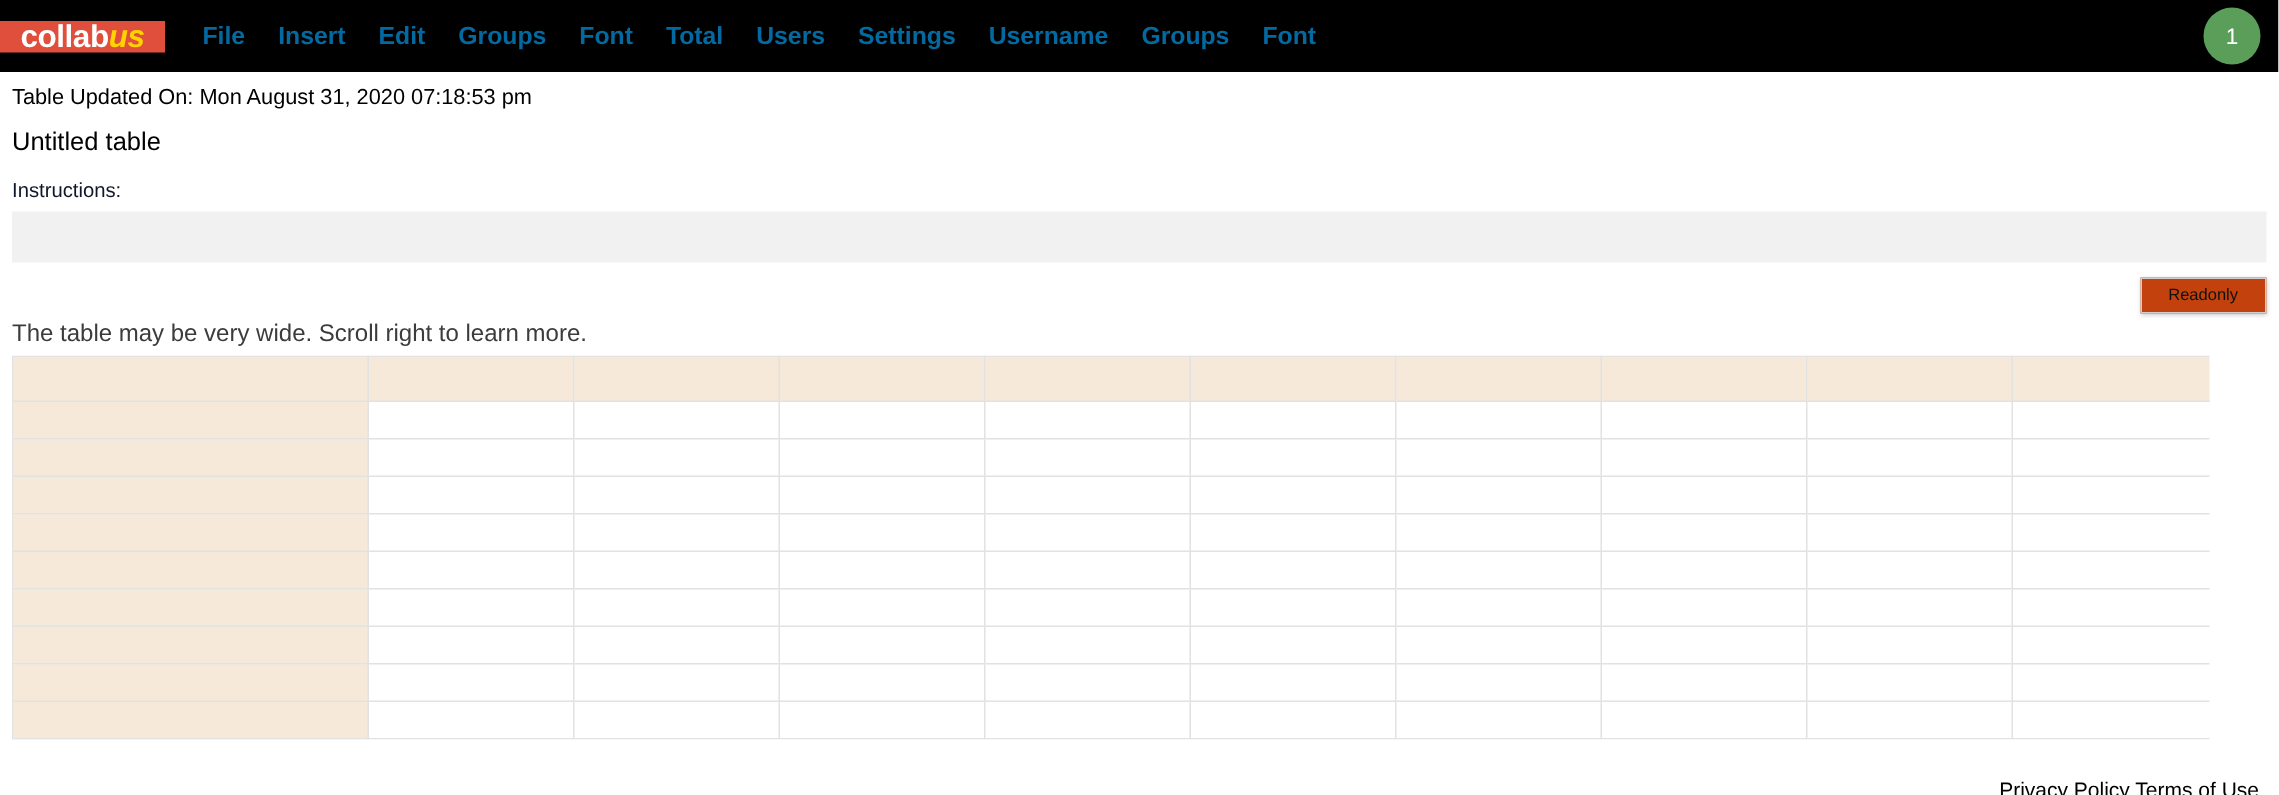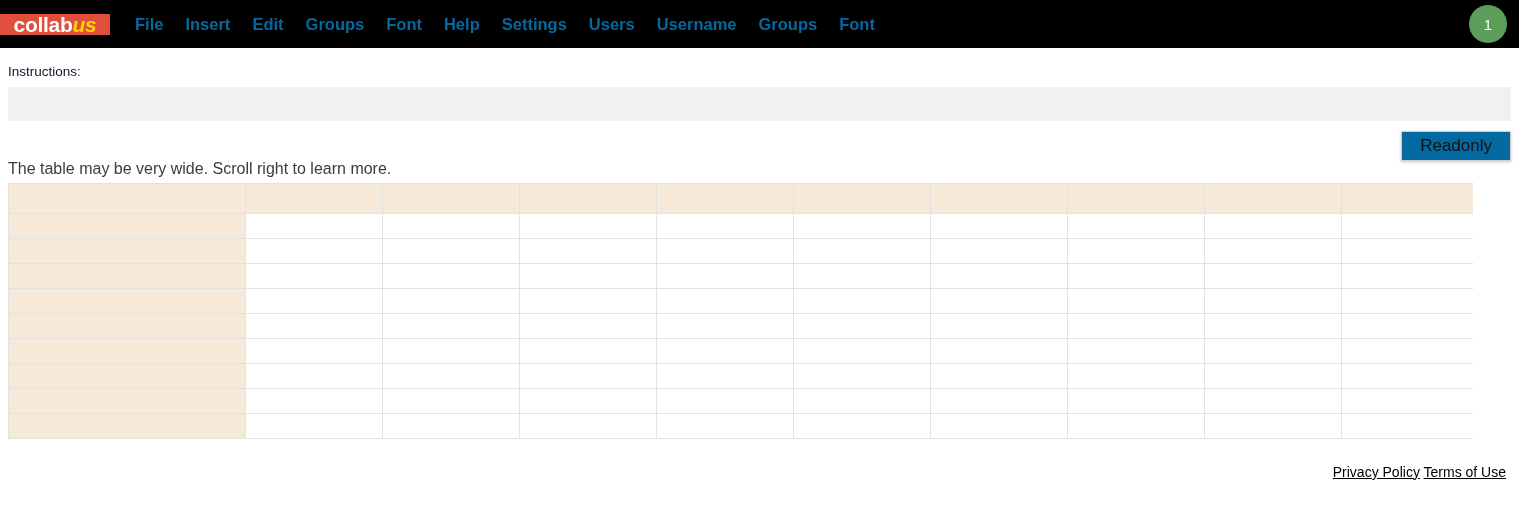--- a/index.html
+++ b/index.html
@@ -120,25 +120,25 @@
   }
 
   .readonly-row {
     height: 34px;
     position: relative;
   }
   .readonly-btn {
     position: absolute;
     right: 0px;
     top: 10px;
-    background: #0369a1;
+    background: #c2410c;
     border: 1px solid #cfcfcf;
     box-shadow: 0 1px 3px rgba(0,0,0,0.22);
     font-family: "Liberation Sans", sans-serif;
-    font-size: 17px;
+    font-size: 11px;
     color: #111111;
     padding: 5px 18px;
     cursor: pointer;
     line-height: 1.1;
   }
 
   .scroll-hint {
     font-size: 16px;
     color: #3c3c3c;
     line-height: 1;
@@ -198,35 +198,37 @@
 <div class="navbar">
   <div class="brand">
     <span class="brand-text"><span>collab</span><span class="us">us</span></span>
   </div>
   <div class="nav-items">
     <div class="nav-item">File</div>
     <div class="nav-item">Insert</div>
     <div class="nav-item">Edit</div>
     <div class="nav-item">Groups</div>
     <div class="nav-item">Font</div>
-    <div class="nav-item">Help</div>
+    <div class="nav-item">Total</div>
+    <div class="nav-item">Users</div>
     <div class="nav-item">Settings</div>
-    <div class="nav-item">Users</div>
     <div class="nav-item">Username</div>
     <div class="nav-item">Groups</div>
     <div class="nav-item">Font</div>
   </div>
   <div class="nav-badge-wrap">
     <div class="nav-badge">1</div>
   </div>
 </div>
 
 <div class="page">
 
-
+  <div class="updated-line">Table Updated On: Mon August 31, 2020 07:18:53 pm</div>
+
+  <div class="table-title">Untitled table</div>
 
   <div class="instructions-label">Instructions:</div>
 
   <textarea class="instructions-box" placeholder="" style=""></textarea>
 
   <div class="readonly-row">
     <button class="readonly-btn">Readonly</button>
   </div>
 
   <div class="scroll-hint">The table may be very wide. Scroll right to learn more.</div>

